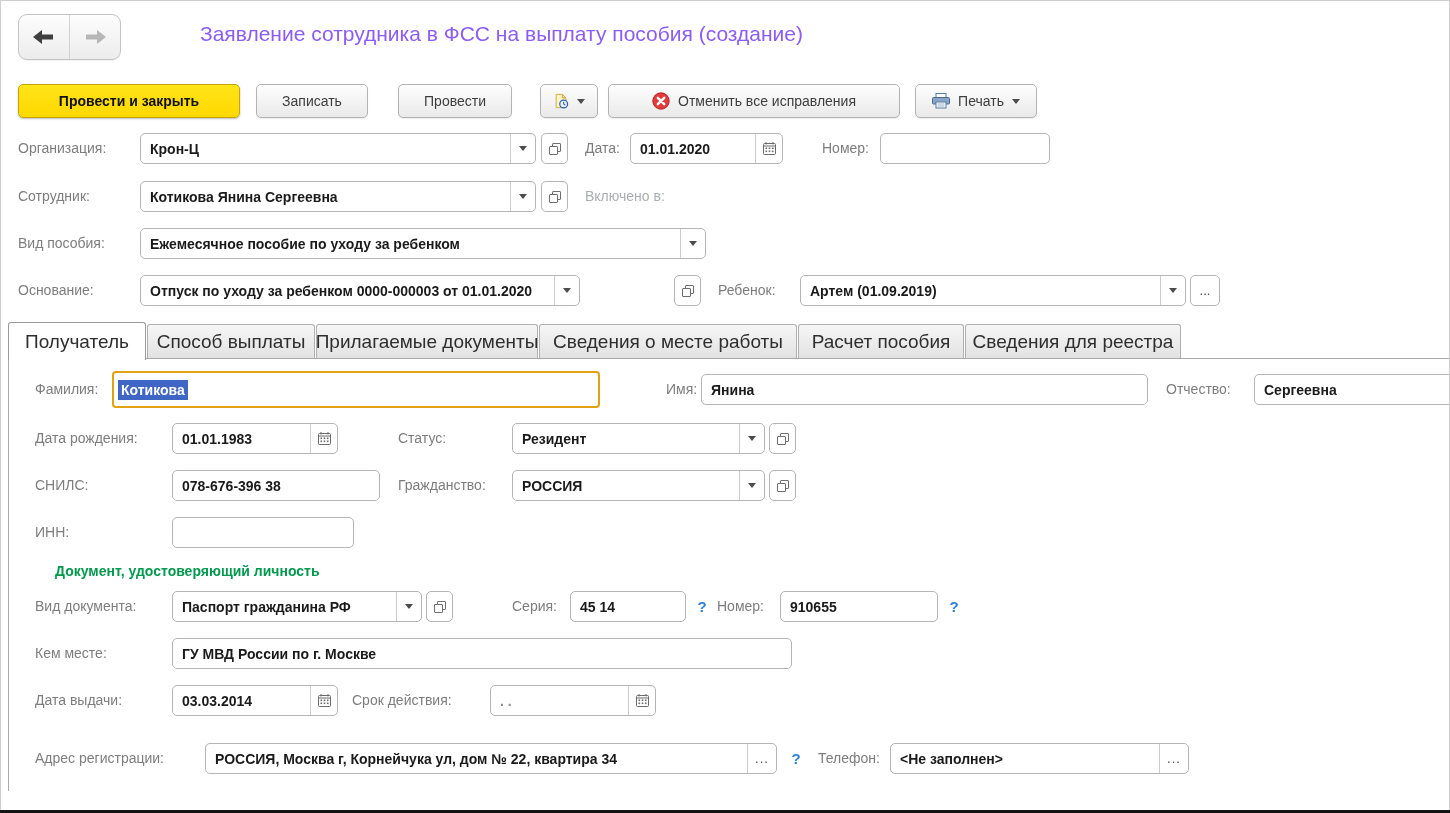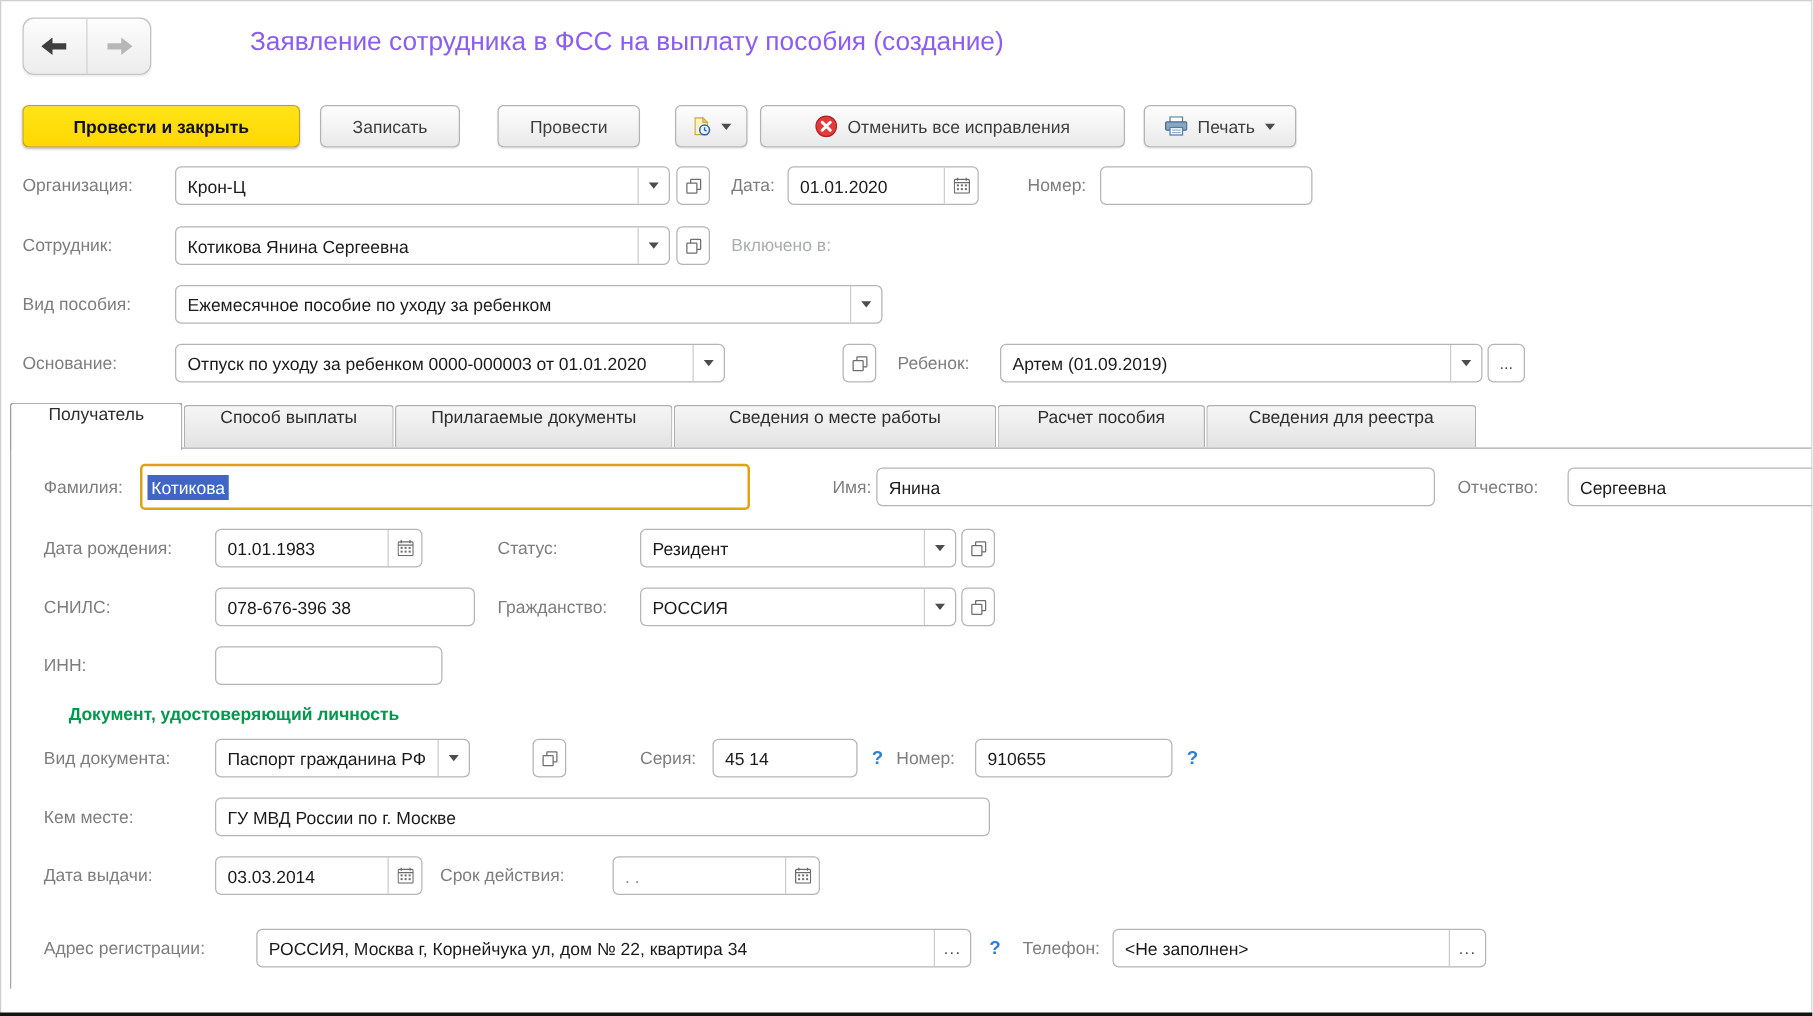--- a/index.html
+++ b/index.html
@@ -24,41 +24,41 @@
     background:linear-gradient(#fefefe,#e9e9e9);display:flex;align-items:center;justify-content:center;gap:8px;
     font-size:14px;color:#3d3d3d;padding:0 12px;box-shadow:0 1px 1px rgba(0,0,0,.08);white-space:nowrap;cursor:default;}
   .btn.primary{background:linear-gradient(#ffe418,var(--primary-button,#ffd800));border-color:#c7a50a;
     color:#101010;font-weight:700;box-shadow:0 1px 2px rgba(0,0,0,.28);}
 
   
   .lbl{position:absolute;height:31px;line-height:31px;font-size:14px;color:#7d7d7d;white-space:nowrap;}
   .lbl.dis{color:#aaadb2;}
   .fld{position:absolute;height:31px;box-sizing:border-box;background:#fff;border:1px solid #b5b5b5;border-radius:5px;
     display:flex;align-items:stretch;font-size:14px;color:#1a1a1a;}
-  .fld .val{flex:1;display:flex;align-items:center;padding:0 9px;white-space:nowrap;overflow:hidden;}
+  .fld .val{flex:1;display:flex;align-items:center;padding:0 9px;white-space:nowrap;overflow:hidden;font-weight:bold;}
   .fld .val.ph{color:#8a8a8a;}
   .fld .seg{display:flex;align-items:center;justify-content:center;border-left:1px solid #cdcdcd;}
   .seg.dd{width:24px;}
   .seg.cal{width:26px;}
   .seg.dots{width:28px;font-size:13px;color:#4a4a4a;letter-spacing:1px;}
   .fld.focus{border:2px solid var(--focus-border,#e0a112);border-radius:4px;height:37px;}
   .fld.focus .val{padding:0 4px;}
   .sel{background:var(--selection,#3f65c5);color:#fff;padding:2px 3px;}
   .sqbtn{position:absolute;height:31px;width:27px;box-sizing:border-box;background:#fff;border:1px solid #b5b5b5;
     border-radius:5px;display:flex;align-items:center;justify-content:center;font-size:13px;color:#4a4a4a;}
   .caret{width:0;height:0;border-left:4px solid transparent;border-right:4px solid transparent;border-top:5px solid #4c4c4c;}
   .openico{position:relative;width:12px;height:12px;}
   .openico::after{content:"";position:absolute;left:0;bottom:0;width:7px;height:7px;border:1px solid #6e6e6e;border-radius:1px;background:#fff;}
   .openico::before{content:"";position:absolute;right:0;top:0;width:7px;height:7px;border:1px solid #6e6e6e;border-radius:1px;background:#fff;}
   .help{position:absolute;width:16px;height:31px;line-height:31px;text-align:center;font-size:15px;font-weight:700;
     color:var(--help-mark,#2f7ed8);}
 
   
-  .tab{position:absolute;top:324px;height:34px;box-sizing:border-box;display:flex;justify-content:center;
-    font-size:14px;color:#2e2e2e;background:linear-gradient(#f6f6f6,#e2e2e2);border:1px solid #b0b0b0;
+  .tab{position:absolute;top:324px;height:34px;box-sizing:border-box;display:flex;align-items:center;justify-content:center;
+    font-size:19px;color:#2e2e2e;background:linear-gradient(#f6f6f6,#e2e2e2);border:1px solid #b0b0b0;
     border-radius:3px 3px 0 0;border-bottom:none;white-space:nowrap;}
   .tab.active{top:322px;height:38px;background:#fff;border-color:#9a9a9a;z-index:3;}
   .panel{position:absolute;left:8px;top:358px;width:1441px;height:433px;box-sizing:border-box;
     border-top:1px solid #a9a9a9;border-left:1px solid #a9a9a9;z-index:1;}
 
   .heading{position:absolute;font-size:14px;font-weight:700;color:var(--section-heading,#00994d);white-space:nowrap;margin-left:20px;}
 </style>
 </head>
 <body style="--primary-button: #ffd800; --focus-border: #e0a112; --selection: #3f65c5; --section-heading: #00994d; --help-mark: #2f7ed8; --cancel-icon: #e23b3b; --printer-icon: #5a7aa2;">
 
@@ -275,21 +275,21 @@
   </div>
 
 <div class="lbl" style="left:35px;top:517px">ИНН:</div>
 <div class="fld" style="left:172px;top:517px;width:182px">
   <span class="val"></span>
 </div>
 
 <div class="heading" style="left:35px;top:563px">Документ, удостоверяющий личность</div>
 
 <div class="lbl" style="left:35px;top:591px">Вид документа:</div>
-<div class="fld" style="left:172px;top:591px;width:204px">
+<div class="fld" style="left:172px;top:591px;width:250px">
   <span class="val">Паспорт гражданина РФ</span>
   <span class="seg dd">
       <span class="caret"></span>
     </span>
 </div>
 <div class="sqbtn" style="left:426px;top:591px">
     <span class="openico"></span>
   </div>
 <div class="lbl" style="left:512px;top:591px">Серия:</div>
 <div class="fld" style="left:570px;top:591px;width:116px">

